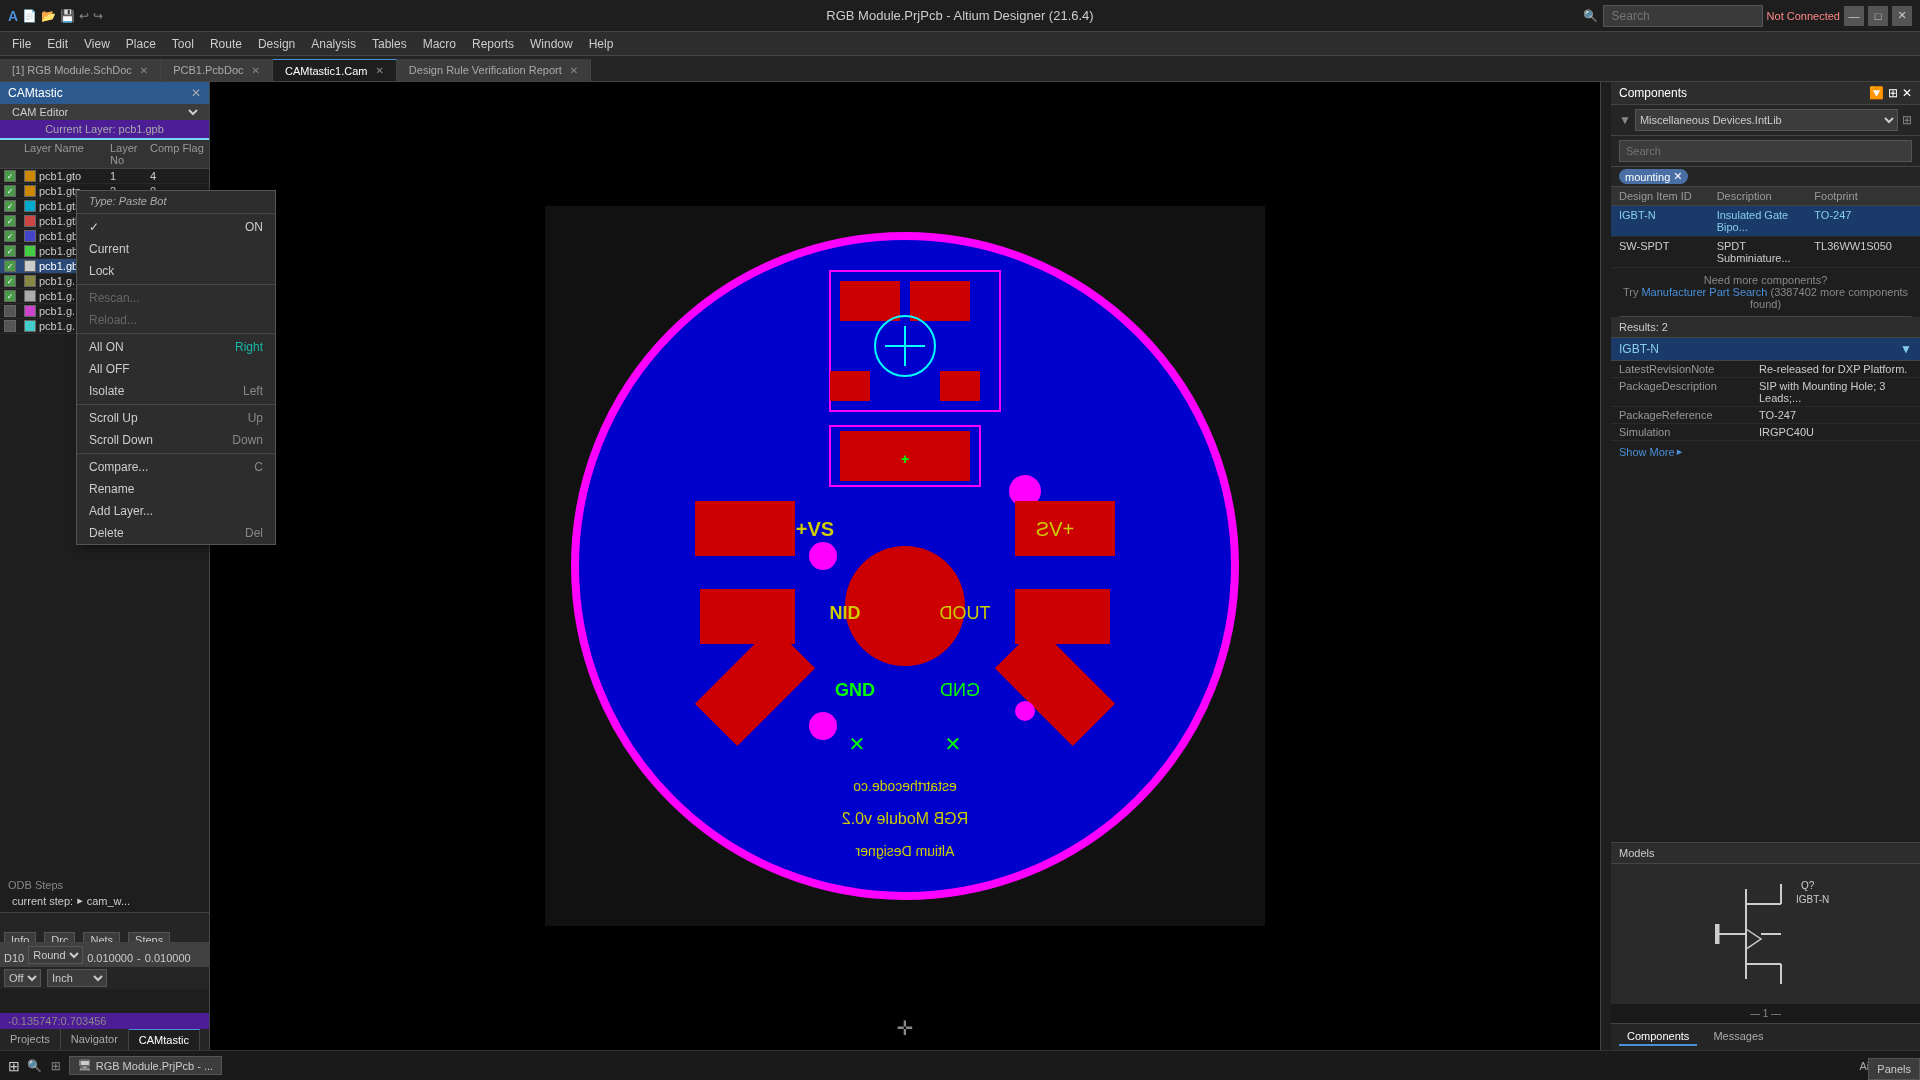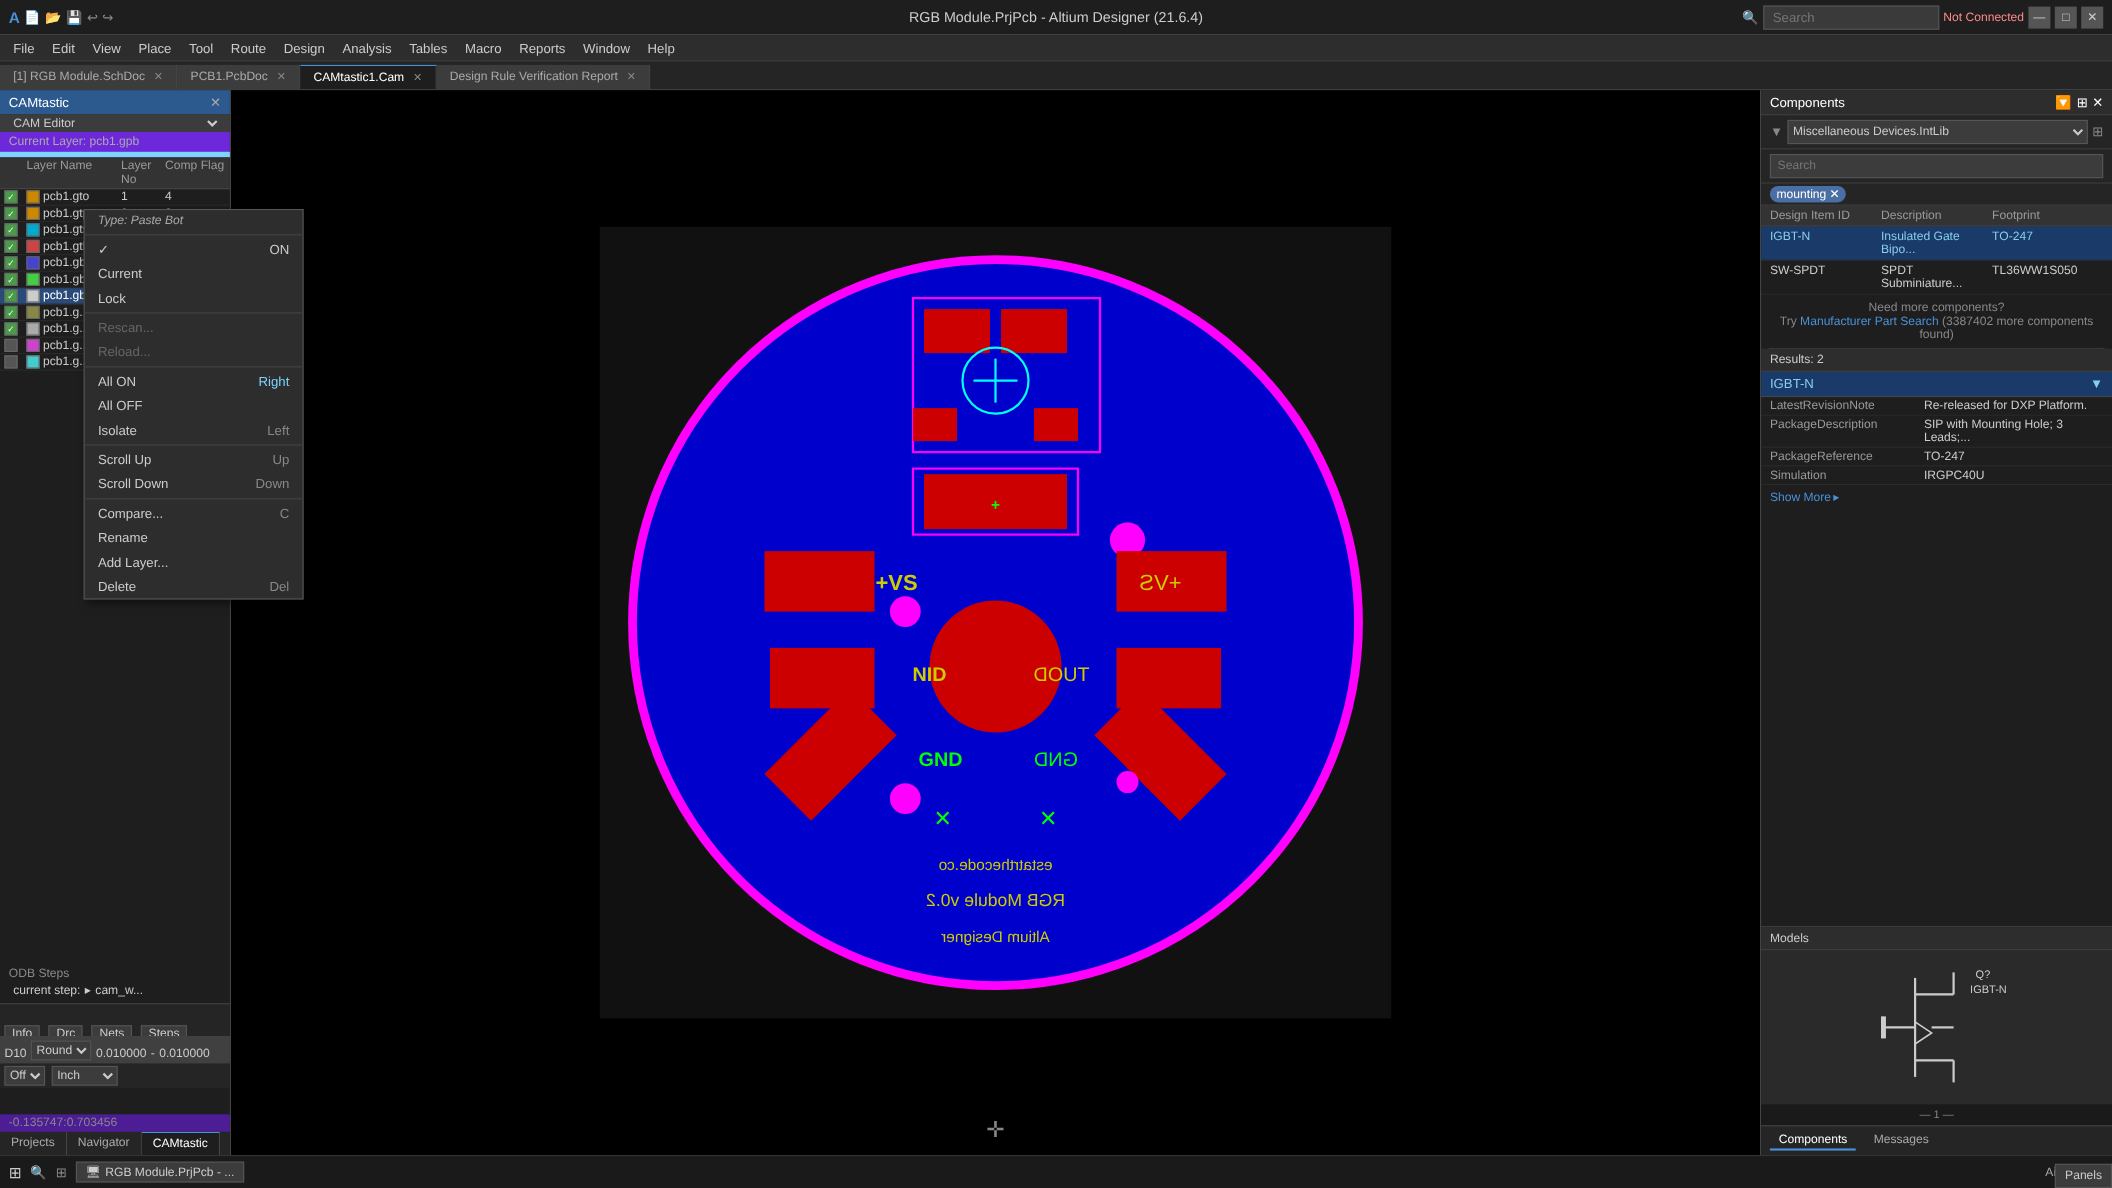--- a/index.html
+++ b/index.html
@@ -24,21 +24,21 @@
     .tab .close-x { color: #888; font-size: 10px; margin-left: 4px; }
 
     
     #main { display: flex; height: calc(1080px - 32px - 24px - 26px - 30px); }
 
     
     #left-panel { width: 210px; background: #1e1e1e; border-right: 1px solid #444; display: flex; flex-direction: column; }
     #cam-header { background: #2d5a8e; padding: 4px 8px; font-size: 12px; color: #fff; display: flex; justify-content: space-between; align-items: center; }
     #cam-subheader { background: #3c3c3c; padding: 1px 8px; font-size: 11px; color: #ccc; display: flex; justify-content: space-between; align-items: center; }
     #cam-subheader select { background: #3c3c3c; border: none; color: #ccc; font-size: 11px; width: 100%; }
-    #current-layer { padding: 3px 8px; font-size: 11px; color: #aaa; background: #6d28d9; border-bottom: 5px solid #7dd3fc; }
+    #current-layer { padding: 3px 8px; font-size: 11px; color: #aaa; background: #4c1d95; border-bottom: 2px solid #7dd3fc; text-align: center; }
 
     
     #layer-table { flex: 1; overflow-y: auto; }
     .layer-header { display: grid; grid-template-columns: 20px 1fr 40px 55px; padding: 2px 4px; background: #333; color: #999; font-size: 11px; border-bottom: 1px solid #444; }
     .layer-row { display: grid; grid-template-columns: 20px 1fr 40px 55px; padding: 1px 4px; align-items: center; font-size: 11px; cursor: pointer; border-bottom: 1px solid #2a2a2a; }
     .layer-row.selected { background: #2a4a7a; color: #fff; }
     .layer-color { width: 12px; height: 12px; display: inline-block; border: 1px solid #666; }
     .layer-check { width: 12px; height: 12px; border: 1px solid #666; background: #4a9a4a; display: inline-flex; align-items: center; justify-content: center; font-size: 8px; color: #fff; }
     .layer-check.off { background: #555; }
 
@@ -53,21 +53,21 @@
     #odb-steps .odb-header { color: #888; margin-bottom: 2px; }
     .odb-step { display: flex; align-items: center; gap: 4px; padding: 1px 4px; font-size: 11px; }
     #statusbar-panel { height: 30px; background: #252525; border-top: 1px solid #444; display: flex; align-items: center; padding: 0 4px; gap: 8px; font-size: 11px; }
     .status-btn { padding: 1px 6px; background: #3c3c3c; border: 1px solid #555; color: #ccc; font-size: 11px; cursor: pointer; margin-top: 24px; }
 
     
     #canvas-area { flex: 1; background: #000; position: relative; overflow: hidden; }
     #pcb-canvas { width: 100%; height: 100%; position: relative; display: flex; align-items: center; justify-content: center; }
 
     
-    #right-panel { width: 320px; background: #1e1e1e; border-left: 1px solid #444; display: flex; flex-direction: column; }
+    #right-panel { width: 320px; background: #1e1e1e; border-left: 1px solid #444; display: flex; flex-direction: column; padding-left: 10px; }
     #components-header { background: #2d2d2d; padding: 4px 8px; font-size: 12px; color: #fff; display: flex; justify-content: space-between; align-items: center; border-bottom: 1px solid #444; }
     #components-toolbar { display: flex; align-items: center; padding: 4px 8px; gap: 4px; border-bottom: 1px solid #444; background: #252525; }
     #components-toolbar select { background: #3c3c3c; border: 1px solid #555; color: #ccc; font-size: 11px; height: 22px; flex: 1; }
     #search-area { padding: 4px 8px; border-bottom: 1px solid #444; background: #252525; display: flex; align-items: center; }
     #search-area input { width: 100%; background: #3c3c3c; border: 1px solid #555; color: #ccc; font-size: 11px; padding: 3px 6px; height: 22px; }
     #filter-tag { display: flex; align-items: center; padding: 2px 8px; background: #252525; border-bottom: 1px solid #444; gap: 4px; font-size: 11px; }
     .filter-chip { background: #4a6fa5; color: #fff; padding: 1px 6px; border-radius: 10px; font-size: 11px; display: flex; align-items: center; gap: 3px; }
 
     
     #comp-table { flex: 0 0 auto; }
@@ -504,21 +504,21 @@
   <div class="ctx-separator"></div>
   <div class="ctx-item ctx-disabled">
     <span>Rescan...</span>
   </div>
   <div class="ctx-item ctx-disabled">
     <span>Reload...</span>
   </div>
   <div class="ctx-separator"></div>
   <div class="ctx-item">
     <span>All ON</span>
-    <span style="color:#7dd3fc;">Right</span>
+    <span style="color:#14b8a6;">Right</span>
   </div>
   <div class="ctx-item">
     <span>All OFF</span>
   </div>
   <div class="ctx-item">
     <span>Isolate</span>
     <span style="color:#888;">Left</span>
   </div>
   <div class="ctx-separator"></div>
   <div class="ctx-item">

